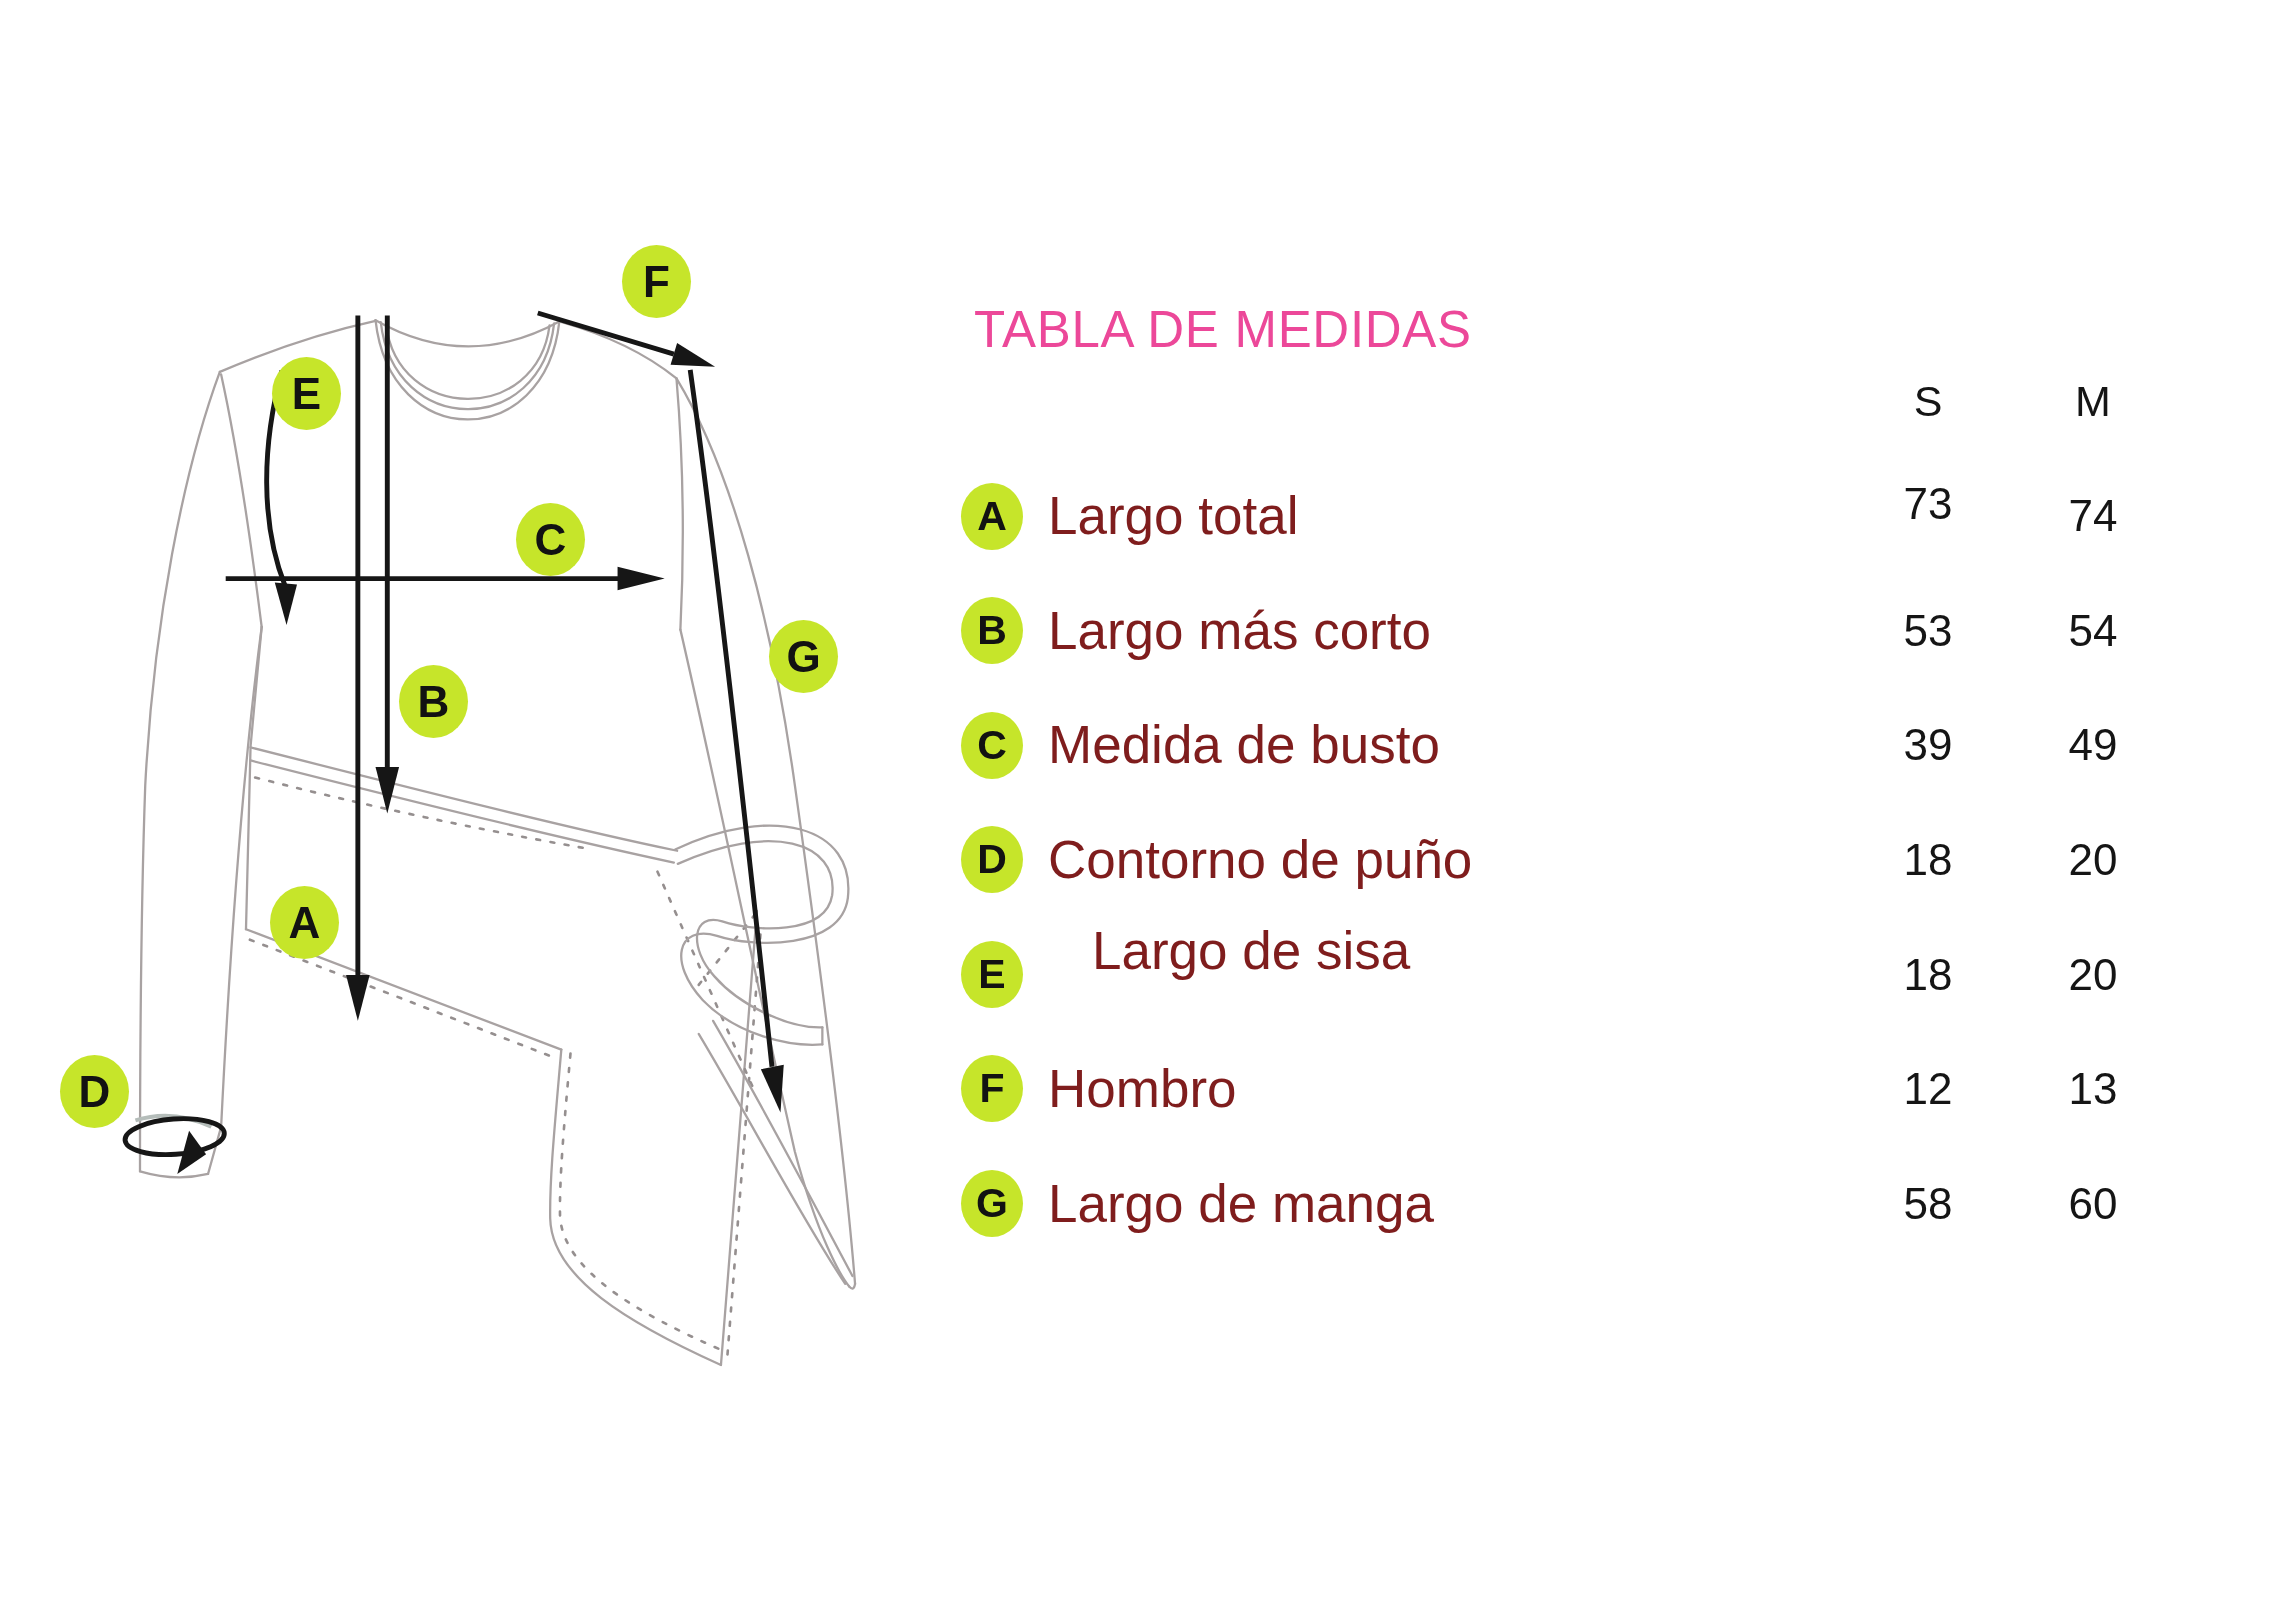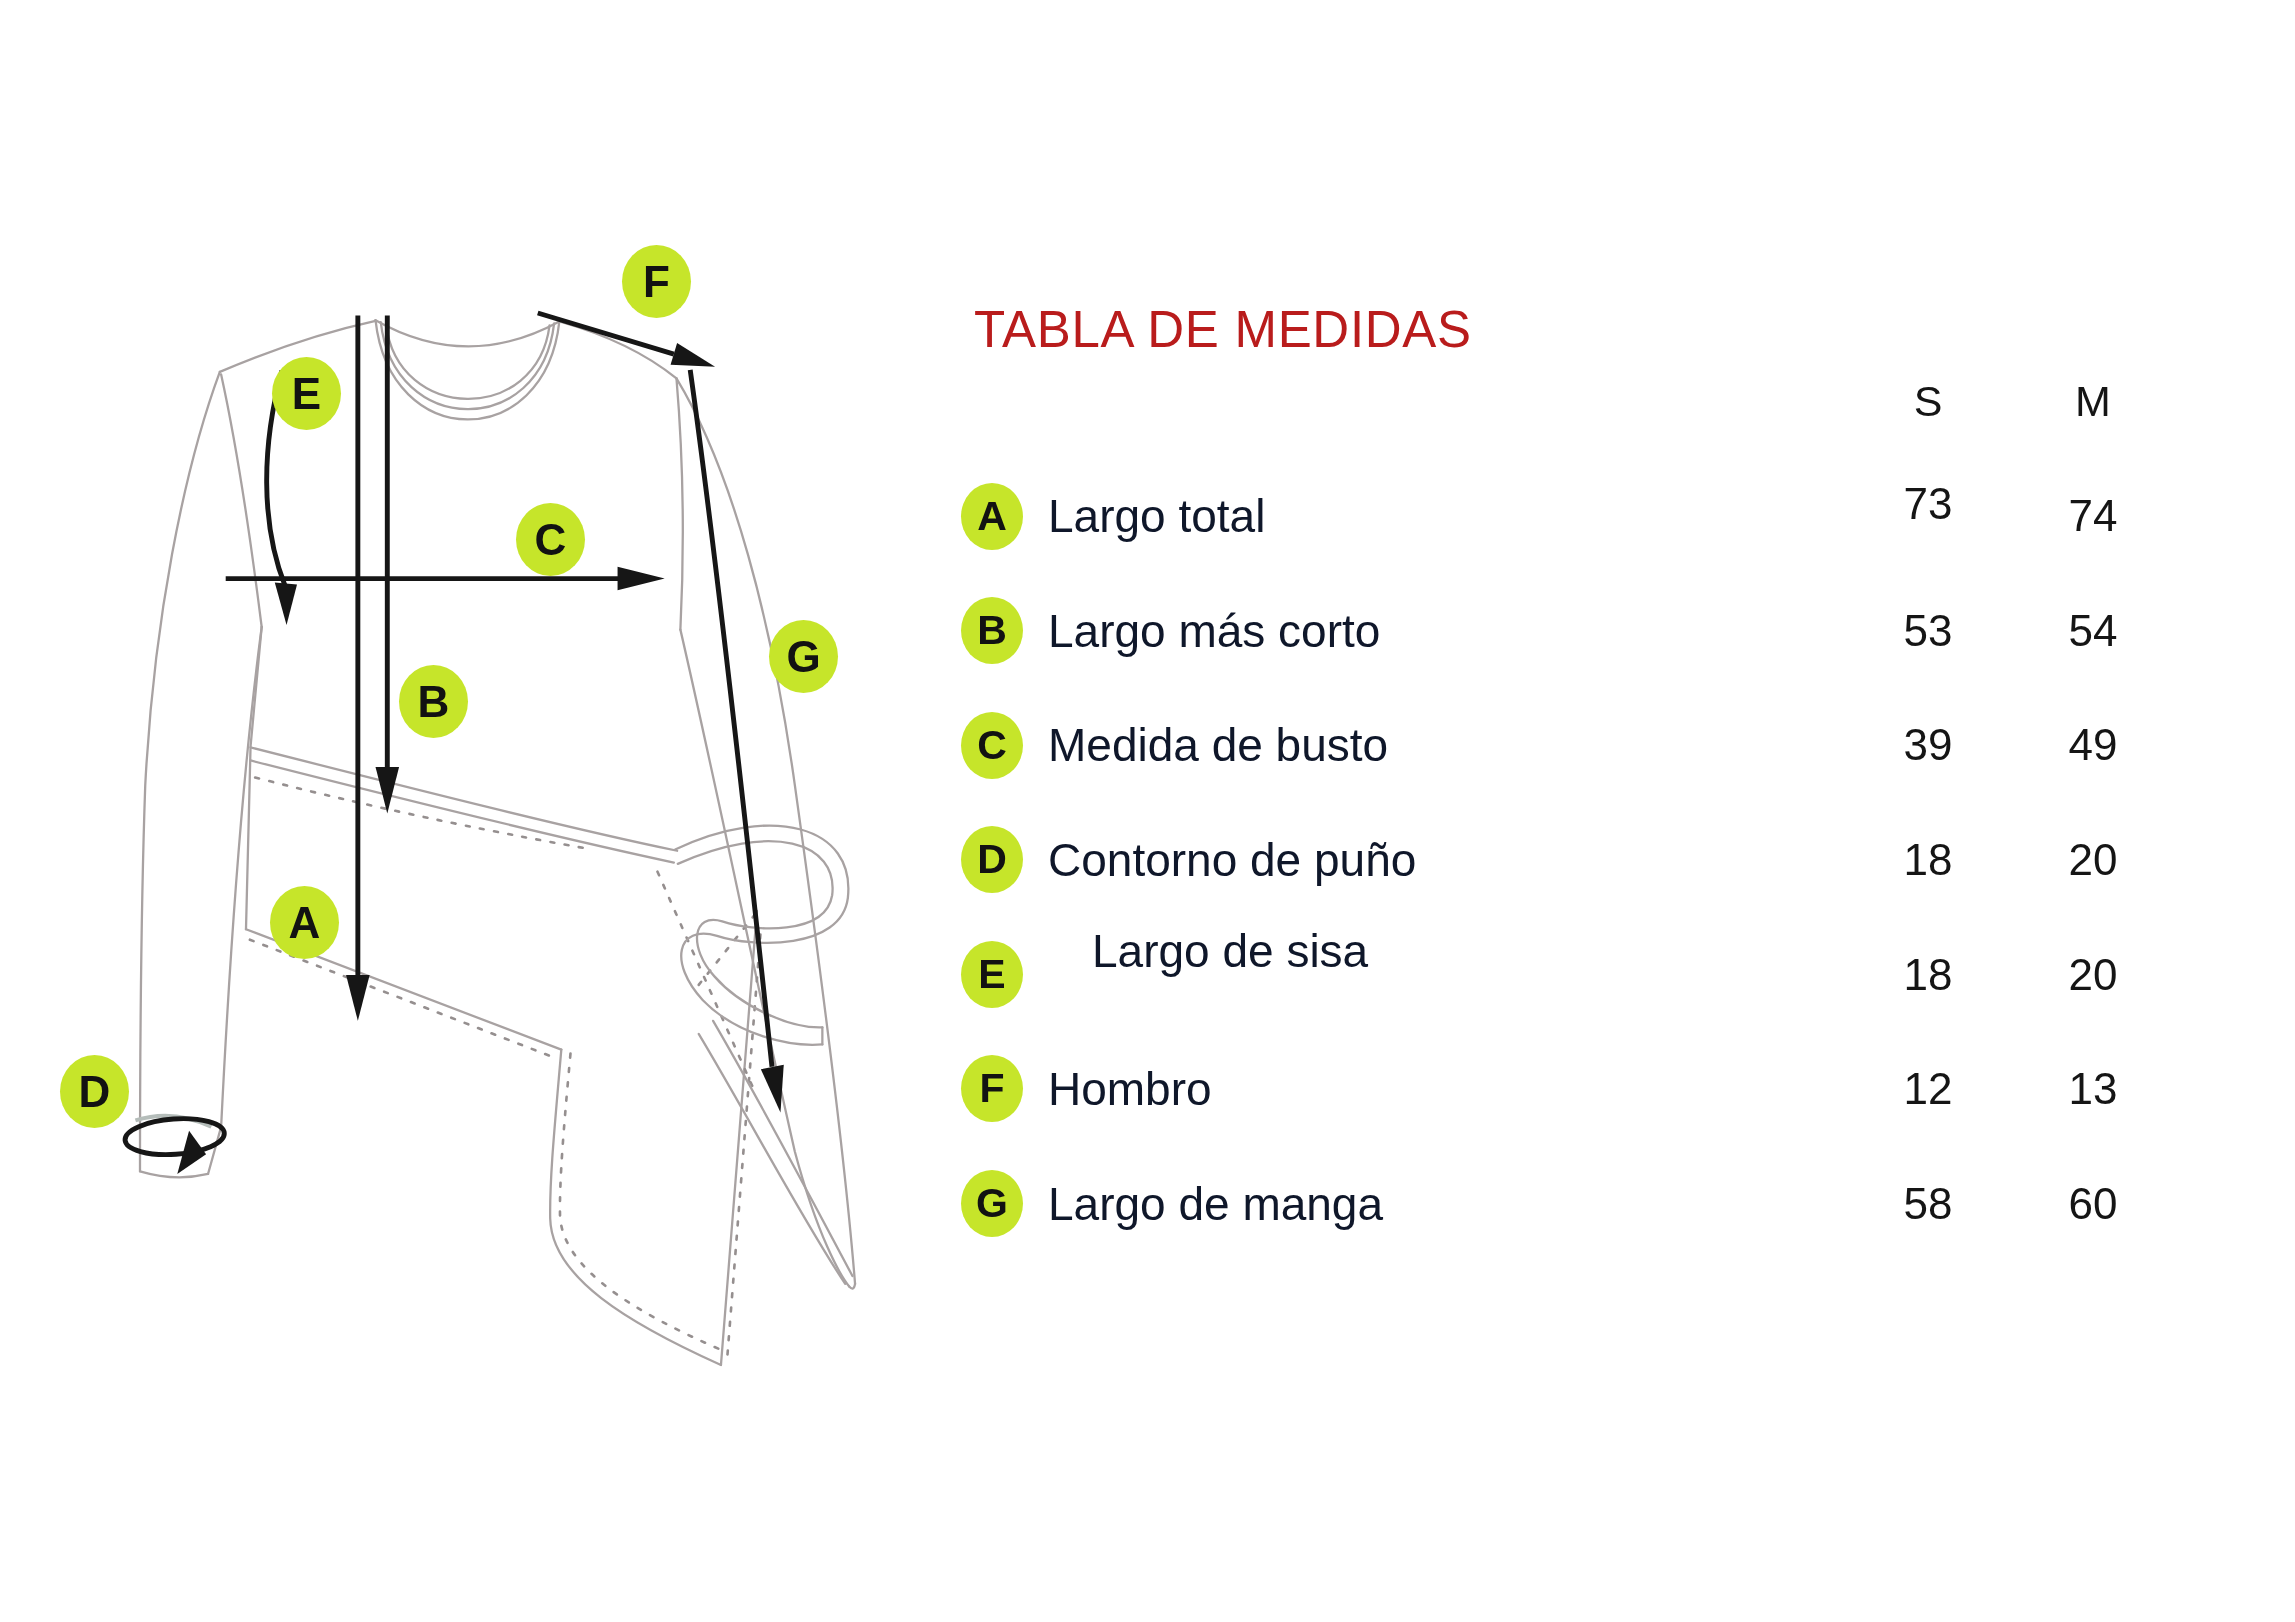--- a/index.html
+++ b/index.html
@@ -16,23 +16,23 @@
   .ink{stroke:var(--ink);stroke-width:7.5;fill:none;}
   .inkfill{fill:var(--ink);stroke:none;}
   .rim{stroke:#b5bdba;stroke-width:6;fill:none;}
   .badge{
     position:absolute;display:flex;align-items:center;justify-content:center;
     background:var(--accent);border-radius:50%;
     color:#121212;font-weight:600;
   }
   .badge.diagram{width:69px;height:73px;font-size:44px;}
   .badge.table{width:62px;height:67px;font-size:41px;}
-  .page-title{position:absolute;left:974px;top:300px;font-size:51px;color:#b91c1c;letter-spacing:0.7px;white-space:nowrap;}
+  .page-title{position:absolute;left:974px;top:300px;font-size:51px;color:#ec4899;letter-spacing:0.7px;white-space:nowrap;}
   .col-header{position:absolute;width:144px;text-align:center;font-size:43px;line-height:52px;color:#151515;}
-  .row-label{position:absolute;left:1048px;font-size:46px;line-height:54px;color:#0f172a;white-space:nowrap;text-align:right;}
+  .row-label{position:absolute;left:1048px;font-size:53px;line-height:54px;color:#7f1d1d;white-space:nowrap;text-align:right;}
   .cell-val{position:absolute;width:144px;text-align:center;font-size:44px;line-height:54px;color:#151515;}
 </style>
 </head>
 <body>
 
 <div class="page">
 
   <svg class="diagram-svg" viewBox="0 0 3508 2480">
 
     <g>

